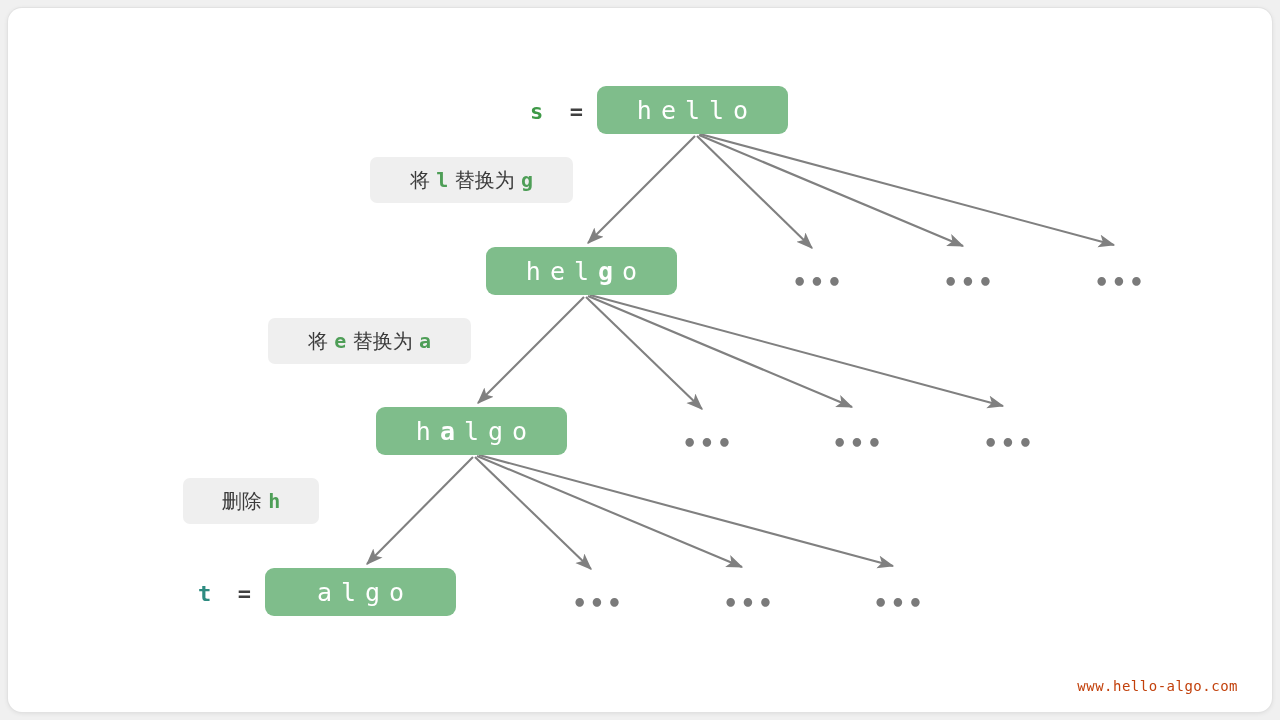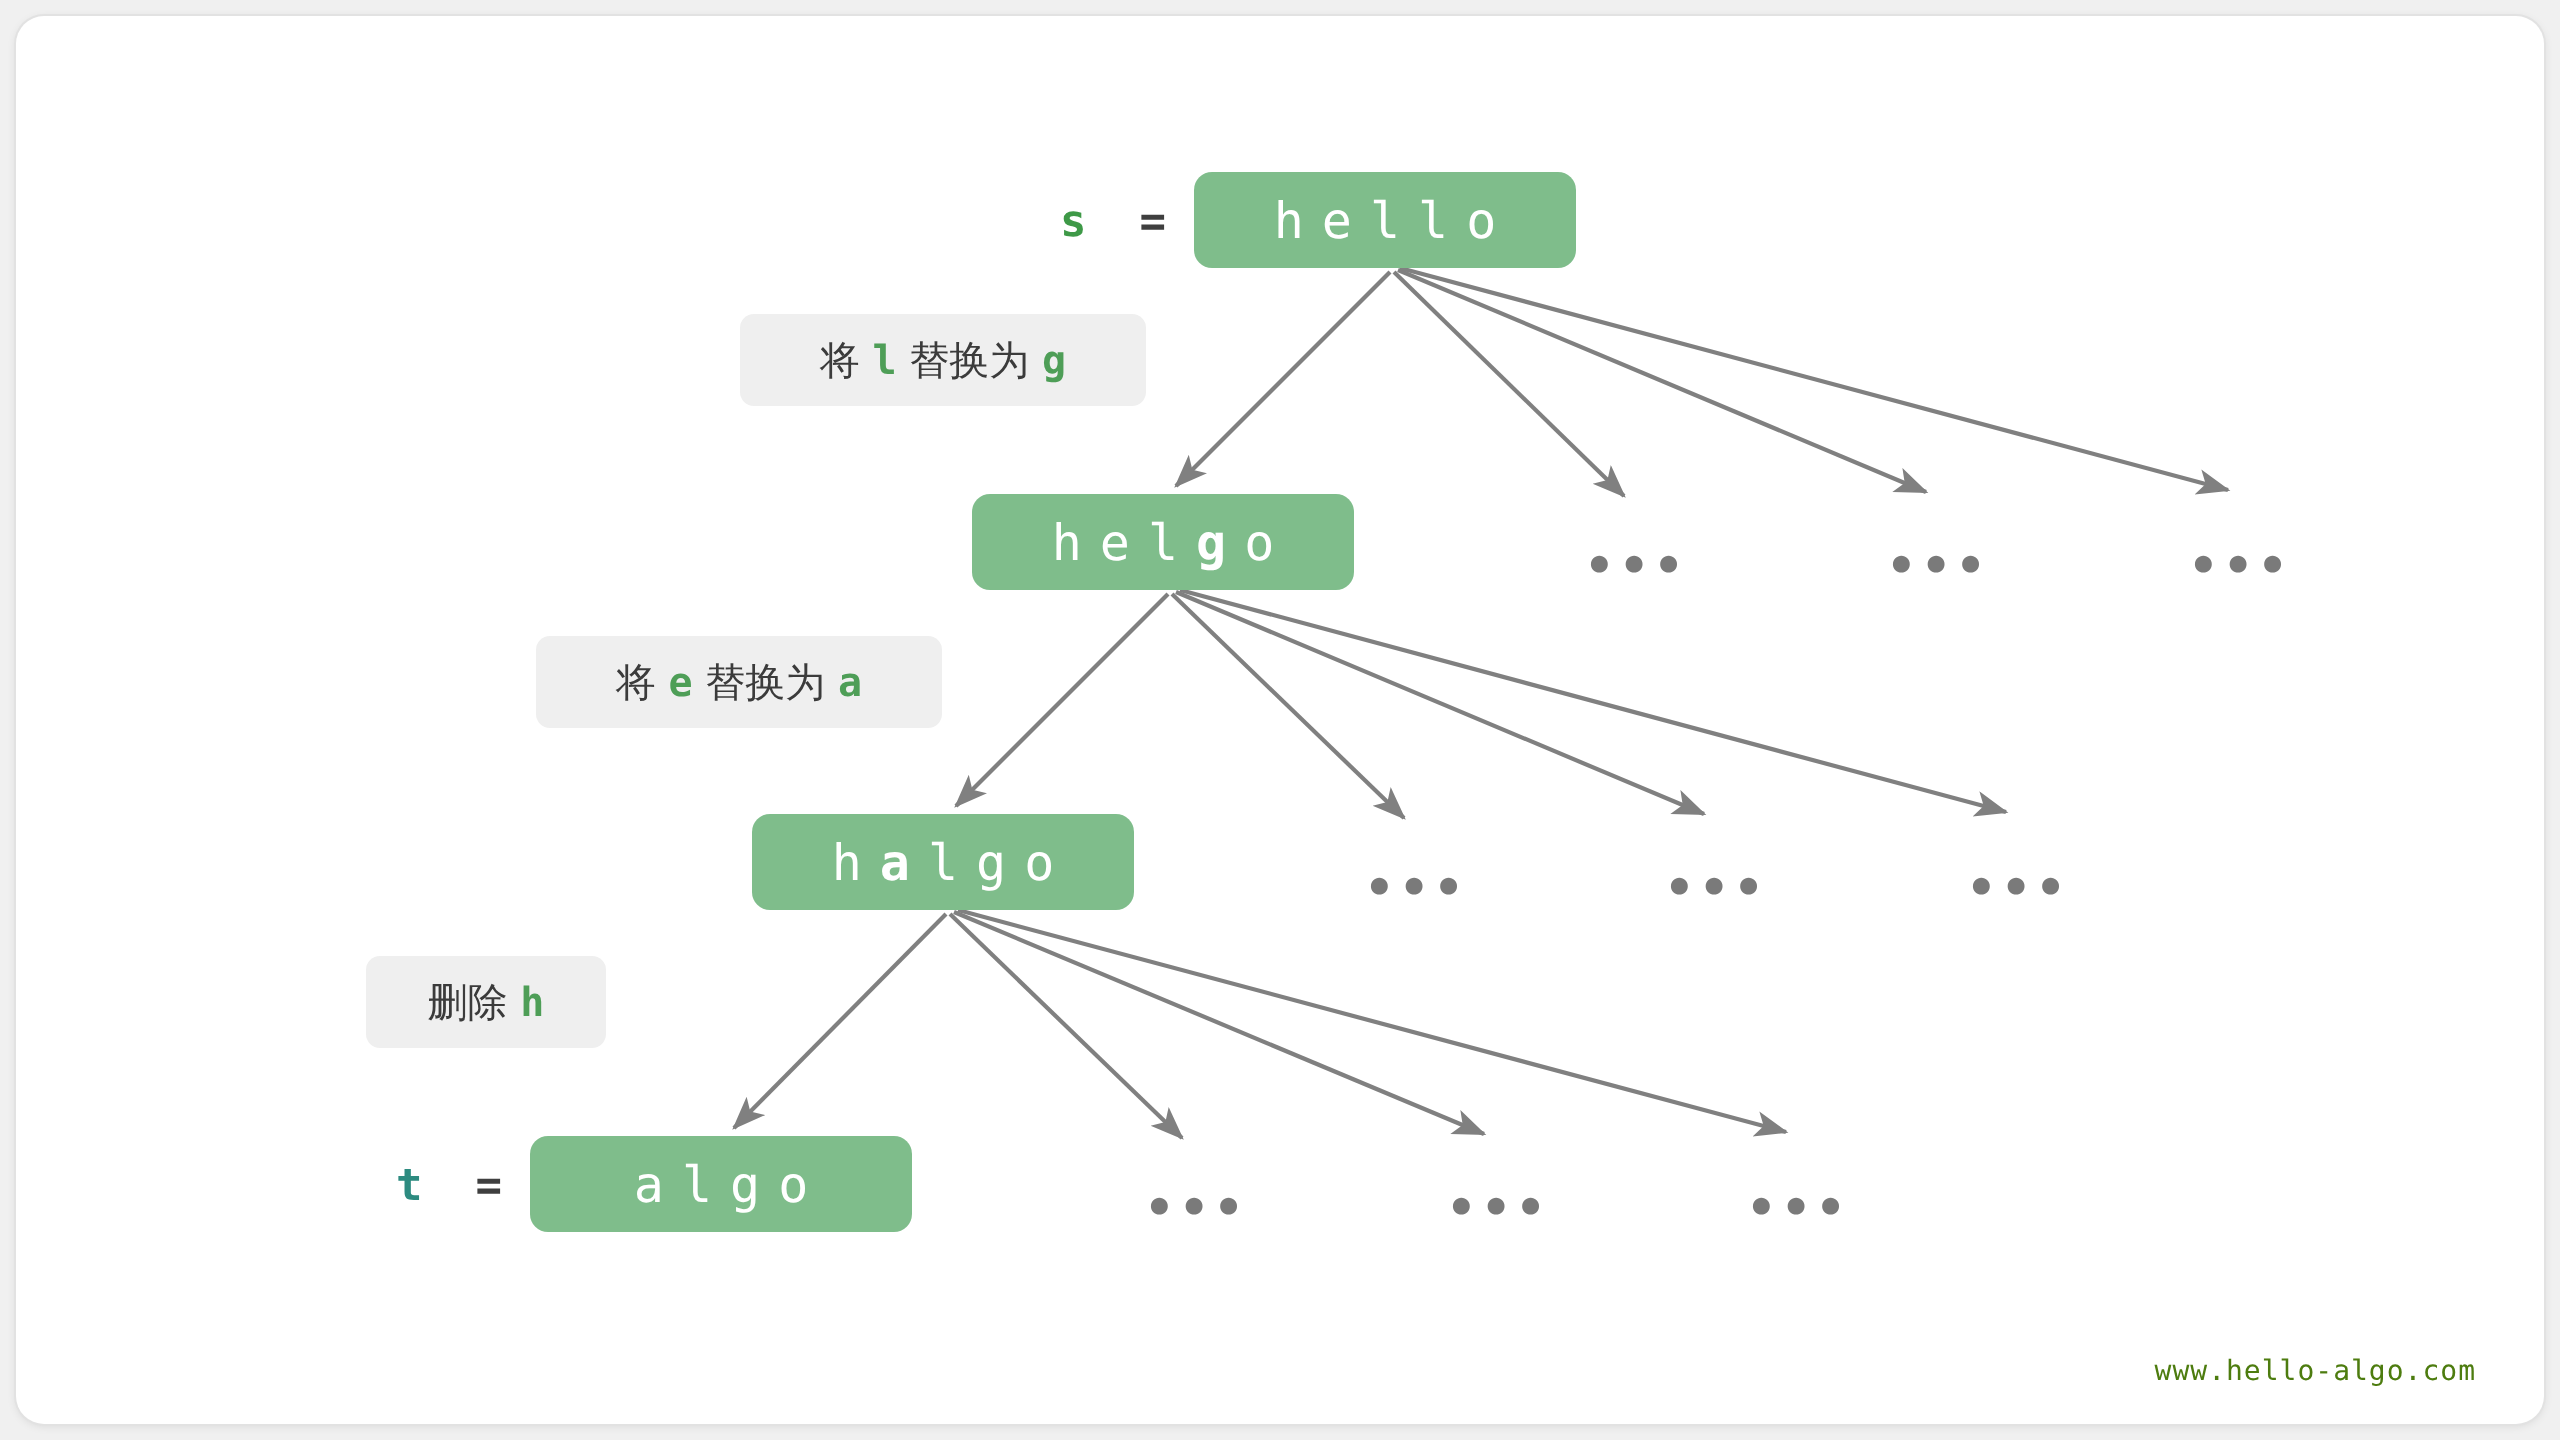--- a/index.html
+++ b/index.html
@@ -91,21 +91,21 @@
     font-weight: bold;
     letter-spacing: 2px;
     line-height: 1;
     white-space: pre;
   }
 
   
   #watermark {
     position: absolute;
     right: 42px; bottom: 26px;
-    color: #4d7c0f;
+    color: #c2410c;
     font-family: "DejaVu Sans Mono", monospace;
     font-size: 14px;
     letter-spacing: 0.5px;
     white-space: pre;
   }
 </style>
 </head>
 <body>
 
 <div id="stage">
@@ -137,21 +137,21 @@
       <div class="str-box" style="left: 597px; top: 86px; width: 191px; height: 48px; background: rgb(127, 189, 139);"><span>h</span><span>e</span><span>l</span><span>l</span><span>o</span></div>
       <div class="var-label" style="left: 530px; top: 99px;"><span class="vname-s">s</span><span class="veq">  =</span></div>
       <div class="str-box" style="left: 486px; top: 247px; width: 191px; height: 48px; background: rgb(127, 189, 139);"><span>h</span><span>e</span><span>l</span><span class="ch-hl">g</span><span>o</span></div>
       <div class="str-box" style="left: 376px; top: 407px; width: 191px; height: 48px; background: rgb(127, 189, 139);"><span>h</span><span class="ch-hl">a</span><span>l</span><span>g</span><span>o</span></div>
       <div class="str-box" style="left: 265px; top: 568px; width: 191px; height: 48px; background: rgb(127, 189, 139);"><span>a</span><span>l</span><span>g</span><span>o</span></div>
       <div class="var-label" style="left: 198px; top: 581px;"><span class="vname-t">t</span><span class="veq">  =</span></div>
     </div>
   <div id="ops-layer">
       <div class="op-chip" style="left: 370px; top: 157px; width: 203px; height: 46px; background: rgb(239, 239, 239);"><span>将 </span><span class="op-char">l</span><span> 替换为 </span><span class="op-char">g</span></div>
       <div class="op-chip" style="left: 268px; top: 318px; width: 203px; height: 46px; background: rgb(239, 239, 239);"><span>将 </span><span class="op-char">e</span><span> 替换为 </span><span class="op-char">a</span></div>
-      <div class="op-chip" style="left: 183px; top: 478px; width: 120px; height: 46px; background: rgb(239, 239, 239);"><span>删除 </span><span class="op-char">h</span></div>
+      <div class="op-chip" style="left: 183px; top: 478px; width: 136px; height: 46px; background: rgb(239, 239, 239);"><span>删除 </span><span class="op-char">h</span></div>
     </div>
   <div id="ellipses-layer">
       <div class="ellipsis" style="left: 792px; top: 271px; color: rgb(122, 122, 122);">•••</div>
       <div class="ellipsis" style="left: 943px; top: 271px; color: rgb(122, 122, 122);">•••</div>
       <div class="ellipsis" style="left: 1094px; top: 271px; color: rgb(122, 122, 122);">•••</div>
       <div class="ellipsis" style="left: 682px; top: 432px; color: rgb(122, 122, 122);">•••</div>
       <div class="ellipsis" style="left: 832px; top: 432px; color: rgb(122, 122, 122);">•••</div>
       <div class="ellipsis" style="left: 983px; top: 432px; color: rgb(122, 122, 122);">•••</div>
       <div class="ellipsis" style="left: 572px; top: 592px; color: rgb(122, 122, 122);">•••</div>
       <div class="ellipsis" style="left: 723px; top: 592px; color: rgb(122, 122, 122);">•••</div>

